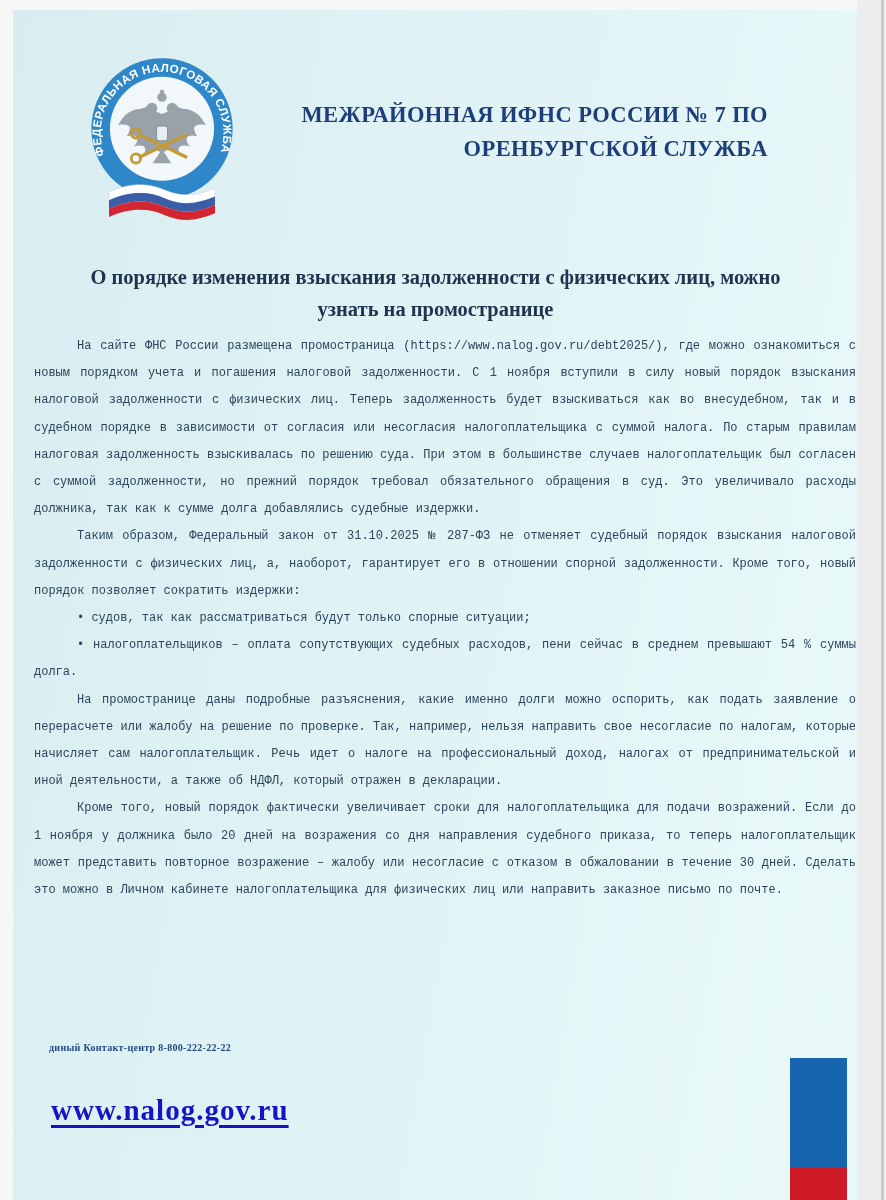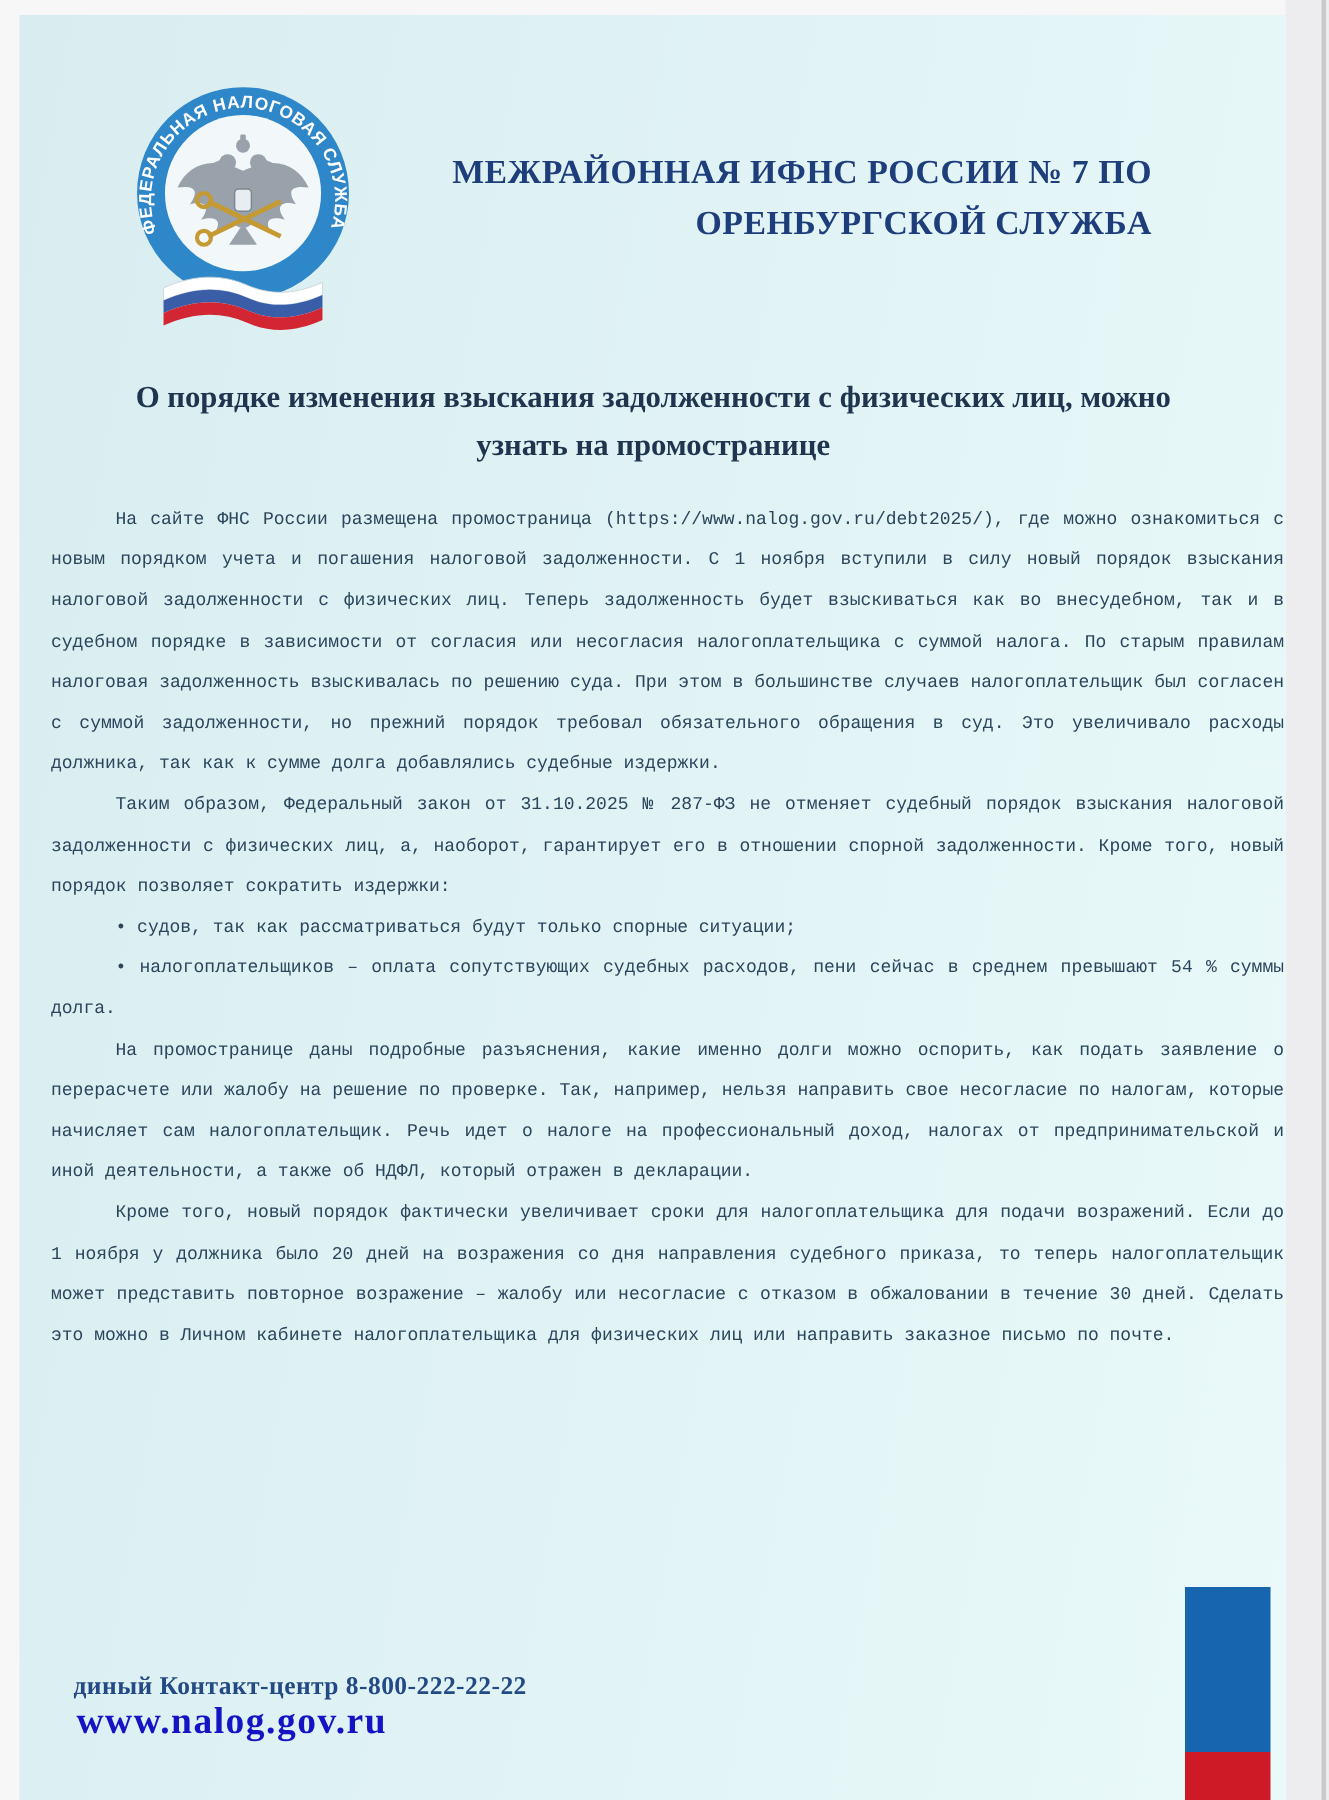--- a/index.html
+++ b/index.html
@@ -17,37 +17,37 @@
   .emblem{position:absolute;left:70px;top:36px;width:158px;height:186px;}
   .ring-text{font-family:"Liberation Sans","DejaVu Sans",sans-serif;font-weight:bold;fill:#ffffff;font-size:12.5px;letter-spacing:1px;}
   .eagle{fill:var(--eagle-gray);}
   .gold-stroke{stroke:var(--gold);fill:none;}
   .org{
     position:absolute;left:255px;top:88px;width:500px;text-align:right;
     font-weight:bold;font-size:22.5px;line-height:1.5;color:var(--header-navy);
     letter-spacing:0.4px;
   }
   .title{
-    position:absolute;left:20px;top:240px;width:805px;text-align:center;
+    position:absolute;left:20px;top:252px;width:805px;text-align:center;
     font-weight:bold;font-size:20.5px;line-height:1.55;color:var(--title-color);
   }
   .body-text{
     position:absolute;left:21px;top:323px;width:822px;
     font-size:12px;line-height:27.2px;color:var(--body-color);text-align:justify;font-family:Liberation Mono, monospace;
   }
   .body-text p{margin:0;text-indent:43px;}
   .contact{
-    position:absolute;left:36px;top:1104px;
-    font-weight:bold;font-size:17px;letter-spacing:0.3px;color:var(--contact-blue);
+    position:absolute;left:36px;top:1032px;
+    font-weight:bold;font-size:10px;letter-spacing:0.3px;color:var(--contact-blue);
   }
   .site{
     position:absolute;left:38px;top:1084px;
-    font-weight:bold;font-size:25px;color:var(--link-blue);
-    text-decoration-thickness:2.5px;text-underline-offset:5px;
-    letter-spacing:1px;cursor:pointer;margin-top:40px;
+    font-weight:bold;font-size:29px;color:var(--link-blue);
+    text-decoration:underline;text-decoration-thickness:2.5px;text-underline-offset:5px;
+    letter-spacing:1px;cursor:pointer;
   }
   .flag-bar{position:absolute;left:777px;top:1048px;width:57px;height:142px;display:flex;flex-direction:column;}
   .flag-bar .blue{height:110px;background:var(--bar-blue);}
   .flag-bar .red{flex:1;background:var(--bar-red);}
 </style>
 </head>
 <body>
 
 <div id="stage">
   <div class="right-strip"></div>

